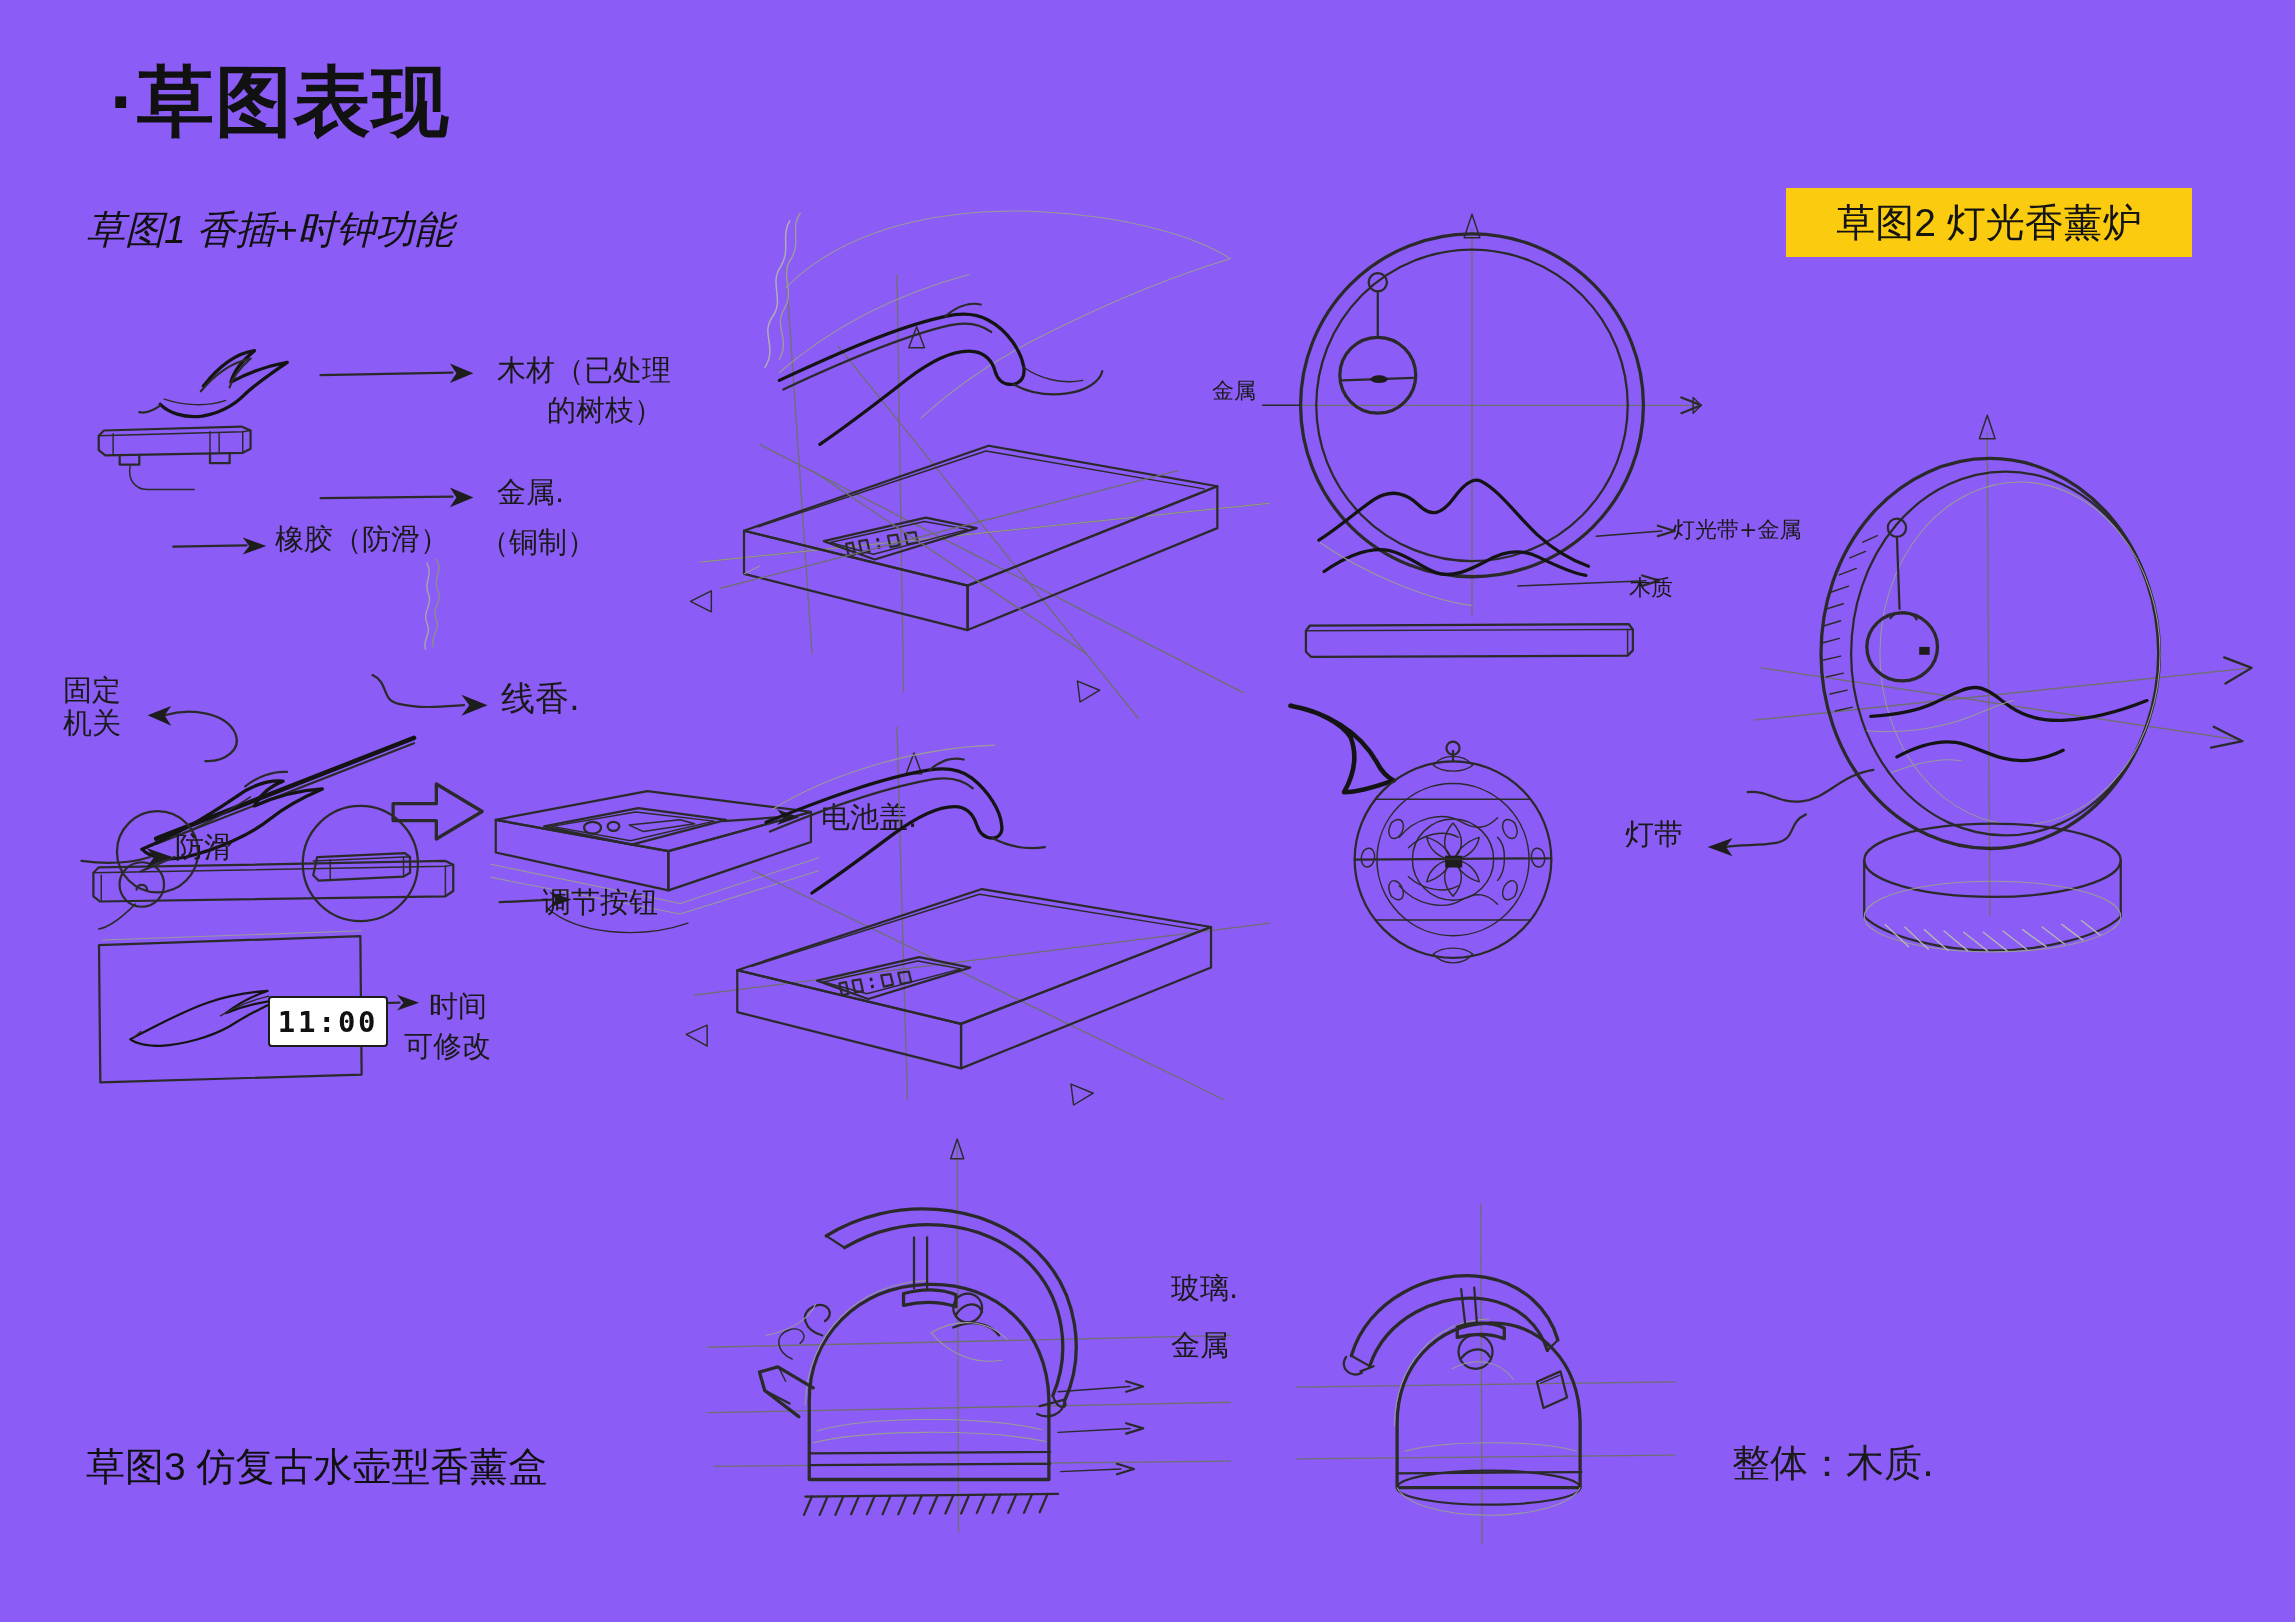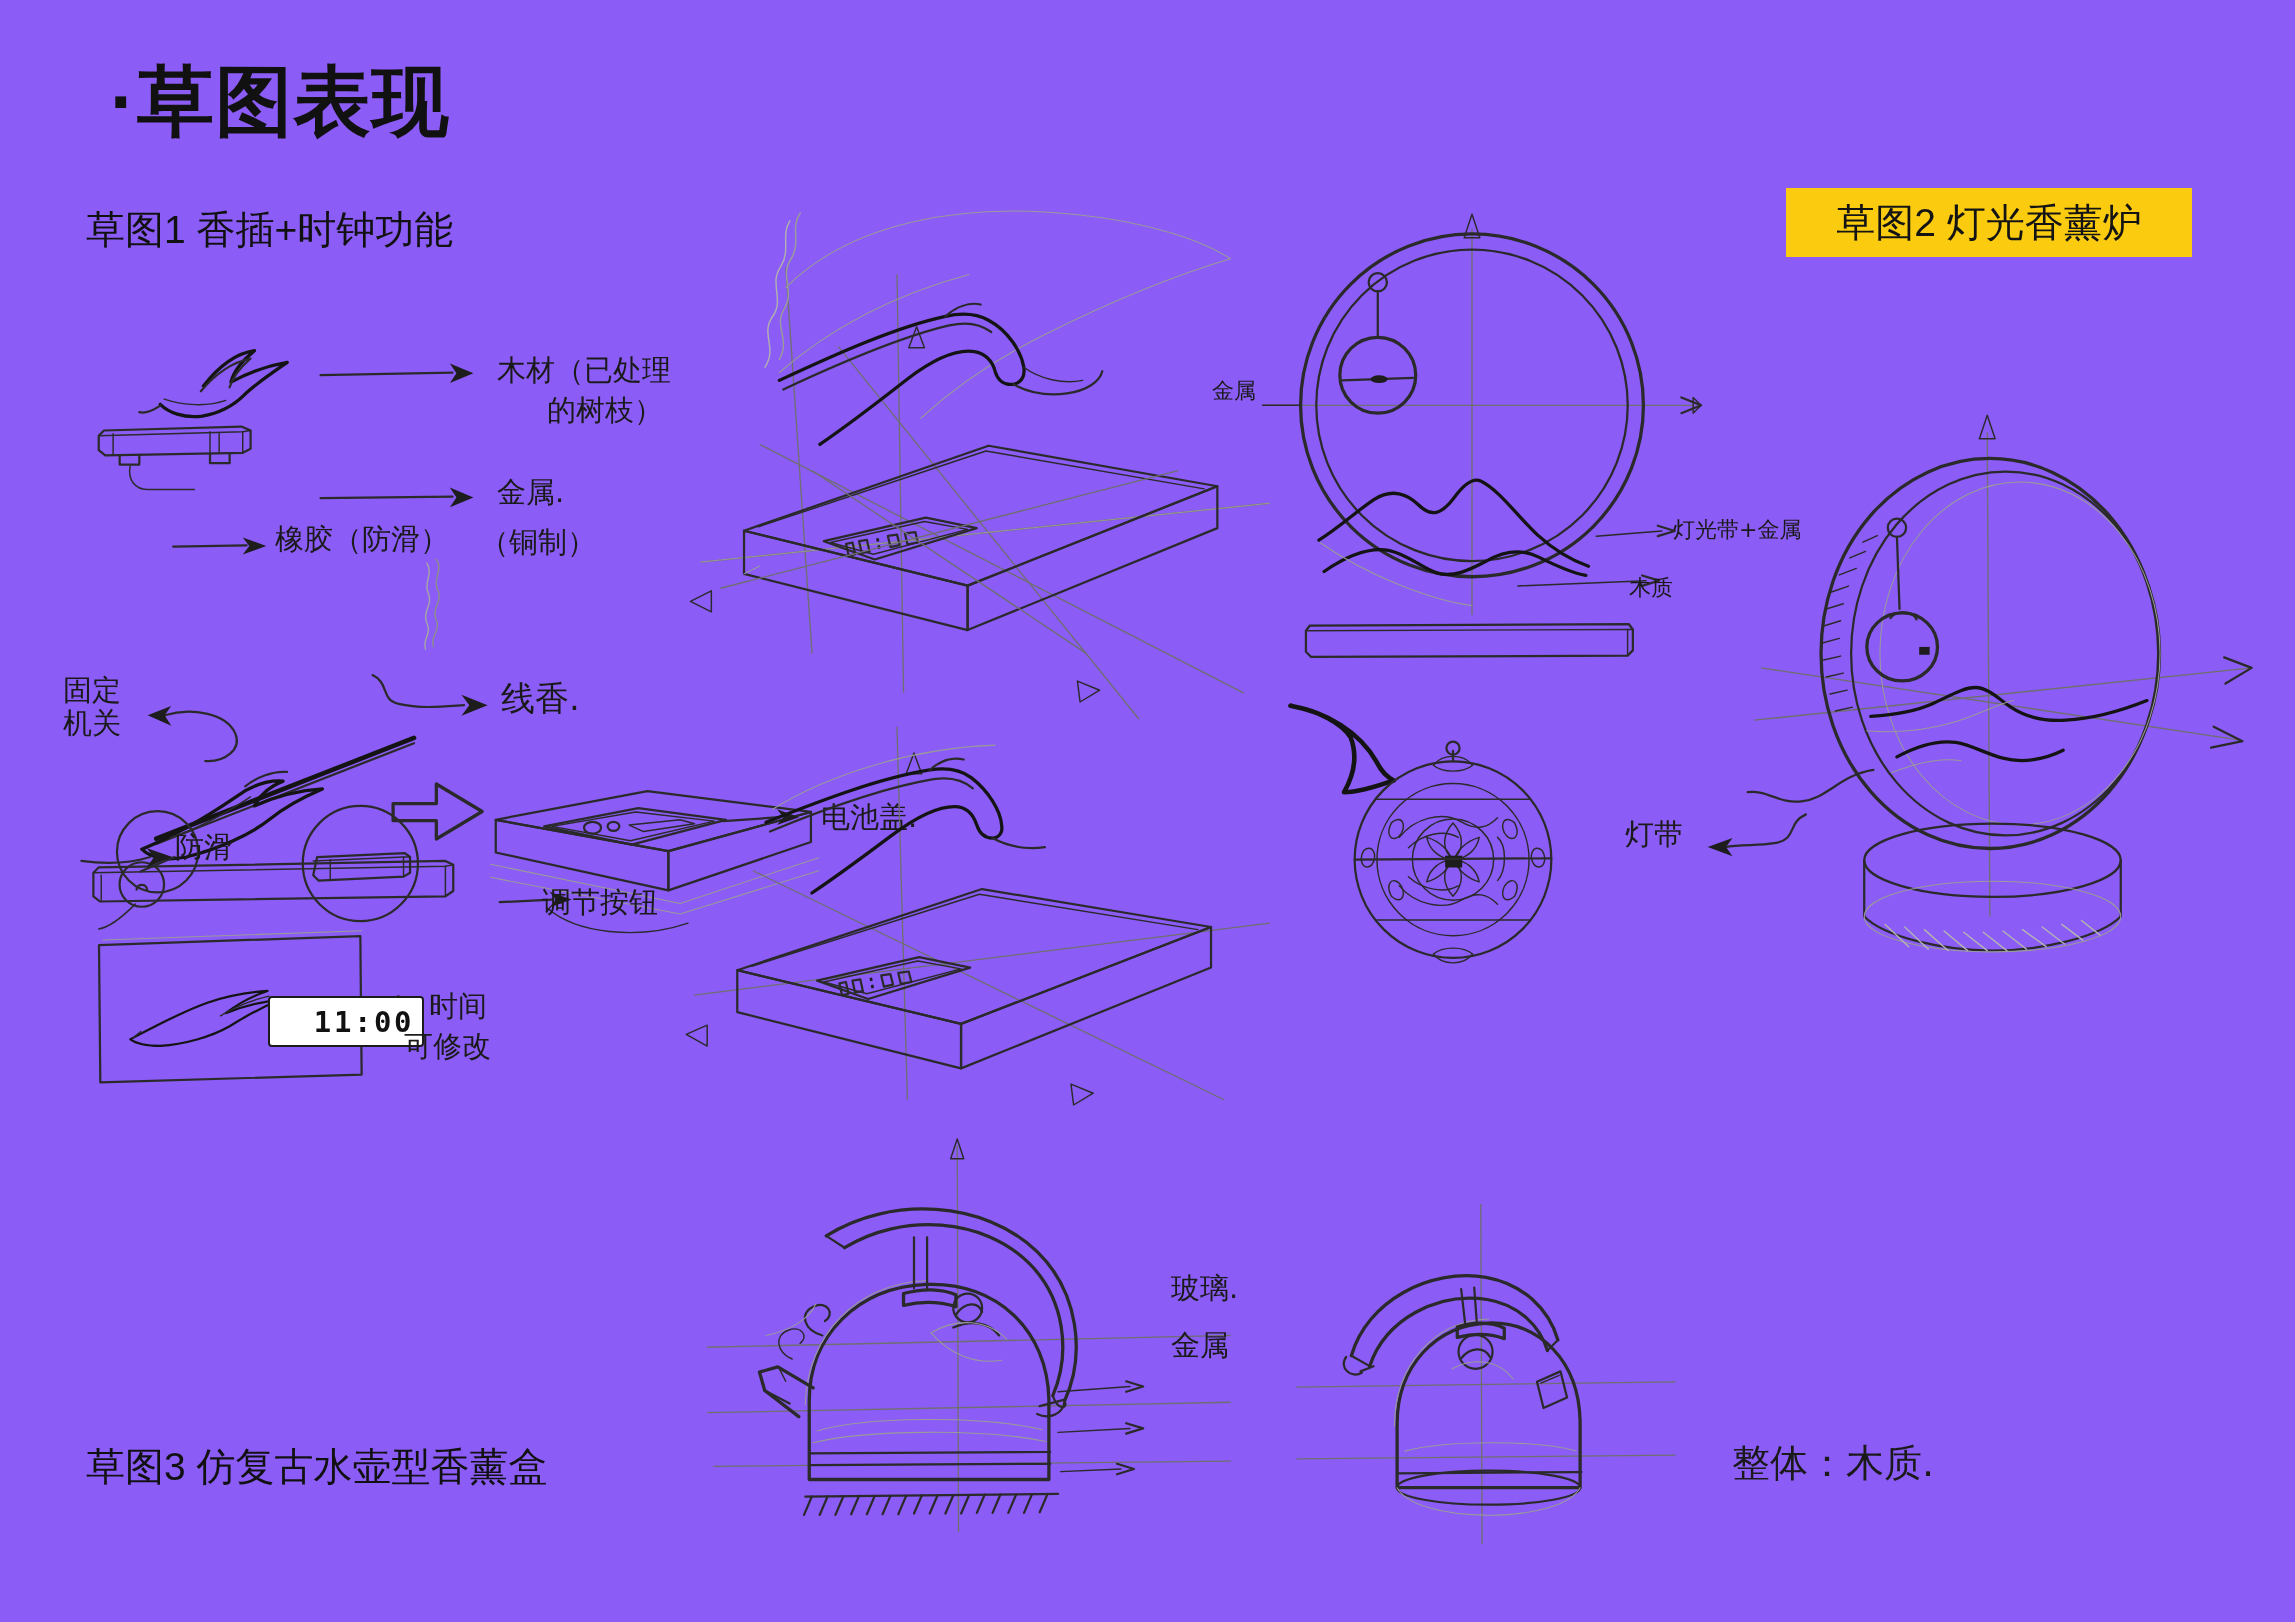--- a/index.html
+++ b/index.html
@@ -12,21 +12,21 @@
 
   
   .page-title{
     position:absolute;left:110px;top:51px;
     font-size:77px;font-weight:700;letter-spacing:1.3px;color:#111;
     white-space:nowrap;
   }
   .sketch-label{
     position:absolute;font-size:39px;font-weight:500;color:#111;white-space:nowrap;
   }
-  #label1{left:86px;top:203px;}
+  #label1{left:86px;top:203px;font-style:italic;}
   #label3{left:86px;top:1440px;}
   .badge{
     position:absolute;left:1786px;top:188px;width:406px;height:69px;
     background:#FBCB10;display:flex;align-items:center;justify-content:center;
   }
   .badge span{font-size:39px;font-weight:400;color:#141414;white-space:nowrap;}
 
   
   .hw{
     position:absolute;font-family:"DejaVu Sans","Liberation Sans",sans-serif;
@@ -46,21 +46,21 @@
   .faint{stroke:#9a9a9a;stroke-width:1.6;}
   .vfaint{stroke:#c2c2c2;stroke-width:1.4;}
   .dark{stroke:#141414;}
   .fillk{fill:#1d1d1d;stroke:none;}
   .axis{stroke:#6f6f6f;stroke-width:2;fill:none;}
 
   .lcd{
     position:absolute;border:2.6px solid #1c1c1c;border-radius:3.9px;
     background:#fff;display:flex;align-items:center;justify-content:center;
     font-family:"DejaVu Sans Mono","Liberation Mono",monospace;
-    font-weight:700;color:#111;letter-spacing:2.6px;padding-left:36px;
+    font-weight:700;color:#111;letter-spacing:2.6px;
   }
 </style>
 </head>
 <body>
 
 <div class="page">
 
   <div class="page-title">·草图表现</div>
 
   <div class="sketch-label" id="label1">草图1  香插+时钟功能</div>

